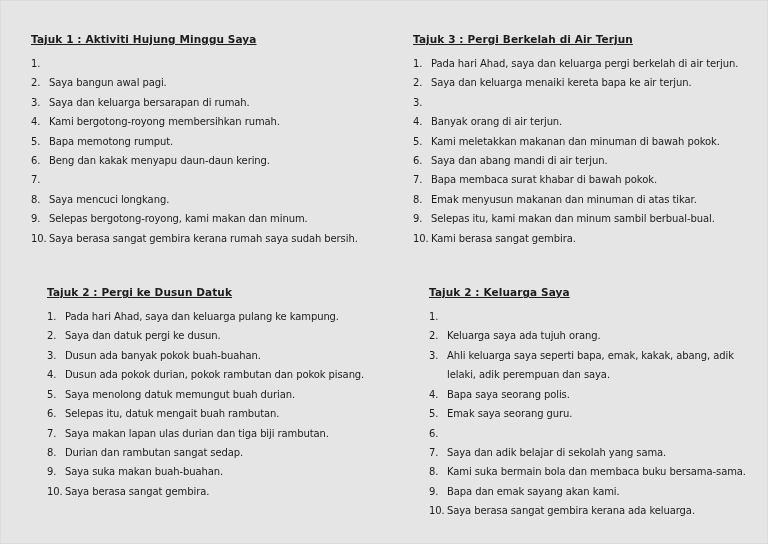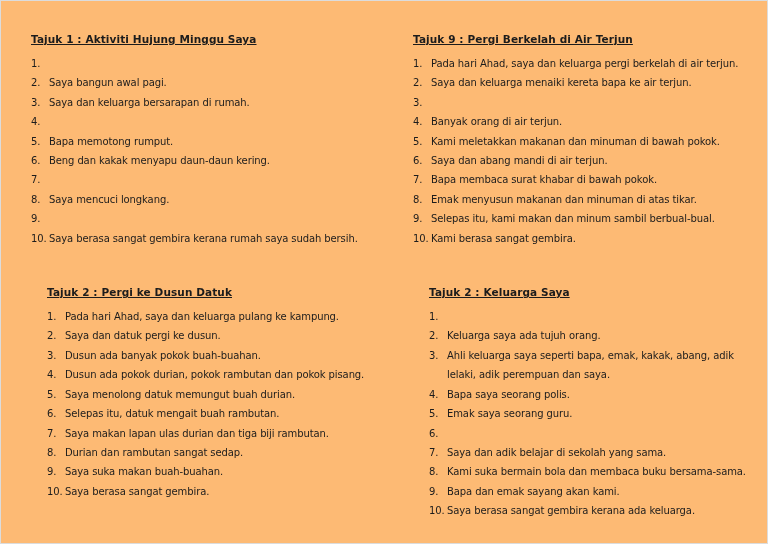--- a/index.html
+++ b/index.html
@@ -4,21 +4,21 @@
 <style>
   html, body {
     margin: 0;
     padding: 0;
     background: #ffffff;
   }
   .sheet {
     box-sizing: border-box;
     width: 768px;
     height: 544px;
-    background: #fdba74;
+    background: #e5e5e5;
     border: 1px solid #dcdcdc;
     padding: 30px 14px 16px 30px;
     display: flex;
     font-family: "DejaVu Sans", sans-serif;
     color: #1c1c1c;
     overflow: hidden;
   }
   .col {
     width: 352px;
     flex: none;
@@ -76,38 +76,40 @@
           <li class="topic-item">
             <span class="num">2.</span>
             <span class="txt">Saya bangun awal pagi.</span>
           </li>
           <li class="topic-item">
             <span class="num">3.</span>
             <span class="txt">Saya dan keluarga bersarapan di rumah.</span>
           </li>
           <li class="topic-item">
             <span class="num">4.</span>
+            <span class="txt">Kami bergotong-royong membersihkan rumah.</span>
           </li>
           <li class="topic-item">
             <span class="num">5.</span>
             <span class="txt">Bapa memotong rumput.</span>
           </li>
           <li class="topic-item">
             <span class="num">6.</span>
             <span class="txt">Beng dan kakak menyapu daun-daun kering.</span>
           </li>
           <li class="topic-item">
             <span class="num">7.</span>
           </li>
           <li class="topic-item">
             <span class="num">8.</span>
             <span class="txt">Saya mencuci longkang.</span>
           </li>
           <li class="topic-item">
             <span class="num">9.</span>
+            <span class="txt">Selepas bergotong-royong, kami makan dan minum.</span>
           </li>
           <li class="topic-item">
             <span class="num">10.</span>
             <span class="txt">Saya berasa sangat gembira kerana rumah saya sudah bersih.</span>
           </li>
         </ol>
   </section>
 
   <section class="topic">
     <h2 class="topic-title">Tajuk 2 : Pergi ke Dusun Datuk</h2>
@@ -150,21 +152,21 @@
           </li>
           <li class="topic-item">
             <span class="num">10.</span>
             <span class="txt">Saya berasa sangat gembira.</span>
           </li>
         </ol>
   </section>
 </div>
   <div class="col" id="col-right">
   <section class="topic">
-    <h2 class="topic-title">Tajuk 9 : Pergi Berkelah di Air Terjun</h2>
+    <h2 class="topic-title">Tajuk 3 : Pergi Berkelah di Air Terjun</h2>
     <ol class="topic-list">
           <li class="topic-item">
             <span class="num">1.</span>
             <span class="txt">Pada hari Ahad, saya dan keluarga pergi berkelah di air terjun.</span>
           </li>
           <li class="topic-item">
             <span class="num">2.</span>
             <span class="txt">Saya dan keluarga menaiki kereta bapa ke air terjun.</span>
           </li>
           <li class="topic-item">

